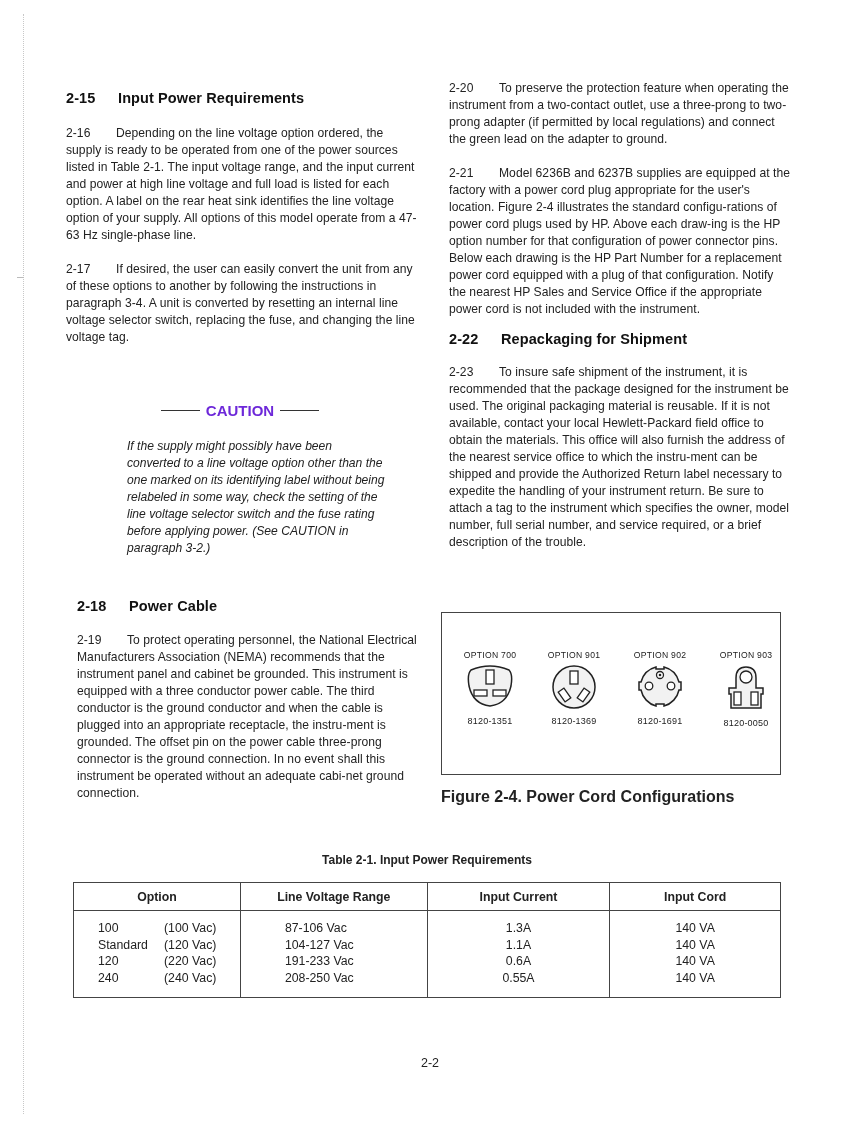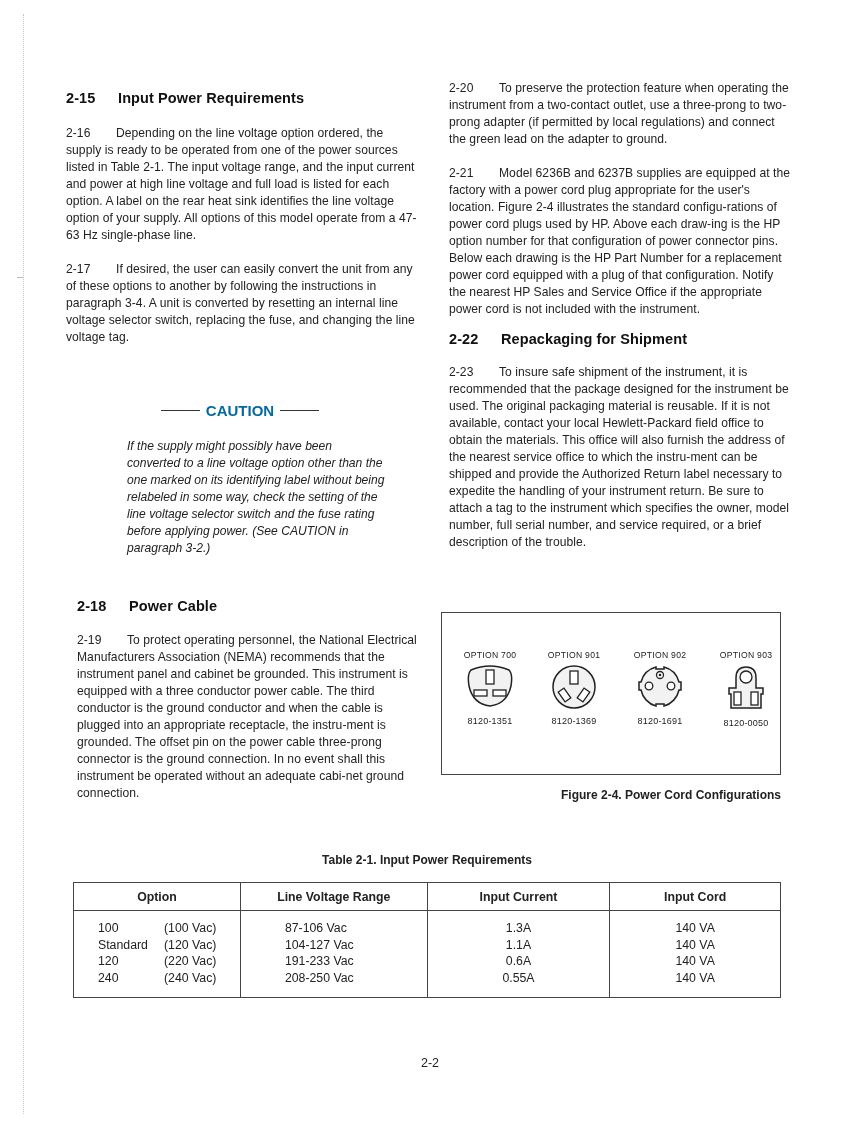--- a/index.html
+++ b/index.html
@@ -22,38 +22,38 @@
   }
   .heading .num { width: 52px; display: inline-block; }
   .para {
     font-size: 12.1px; line-height: 17px; margin: 0; color: #222;
     letter-spacing: 0.05px;
   }
   .para .pnum { display: inline-block; width: 50px; }
   .caution-title {
     position: absolute; left: 155px; top: 402px; width: 170px;
     display: flex; align-items: center; justify-content: center;
-    font-weight: bold; font-size: 15px; color: #0369a1;
+    font-weight: bold; font-size: 15px; color: #6d28d9;
   }
   .caution-title .rule { display: inline-block; width: 44px; height: 1px; background: #333; margin: 0 6px; }
   .caution-text {
     position: absolute; left: 127px; top: 438px; width: 260px;
     font-style: italic; font-size: 12.1px; line-height: 17px; color: #222;
   }
   .figure-box {
     position: absolute; left: 441px; top: 612px; width: 338px; height: 161px;
     border: 1.5px solid #444;
   }
   .plug { position: absolute; top: 37px; width: 80px; text-align: center; }
   .plug .opt { font-size: 8.6px; letter-spacing: 0.3px; color: #222; display: block; height: 12px; }
   .plug svg { display: block; margin: 2px auto 0; }
   .plug .pn { font-size: 9px; color: #222; display: block; margin-top: 6px; letter-spacing: 0.2px; }
   .figure-caption {
-    position: absolute; left: 441px; top: 788px; width: 340px; text-align: right;
-    font-weight: bold; font-size: 12px; color: #222;
+    position: absolute; left: 441px; top: 788px; width: 340px; text-align: left;
+    font-weight: bold; font-size: 16px; color: #222;
   }
   .table-caption {
     position: absolute; left: 73px; top: 853px; width: 708px; text-align: center;
     font-weight: bold; font-size: 12px; color: #222;
   }
   table.power {
     position: absolute; left: 73px; top: 882px; width: 708px;
     border-collapse: collapse; font-size: 12.3px; color: #222;
   }
   table.power th {

